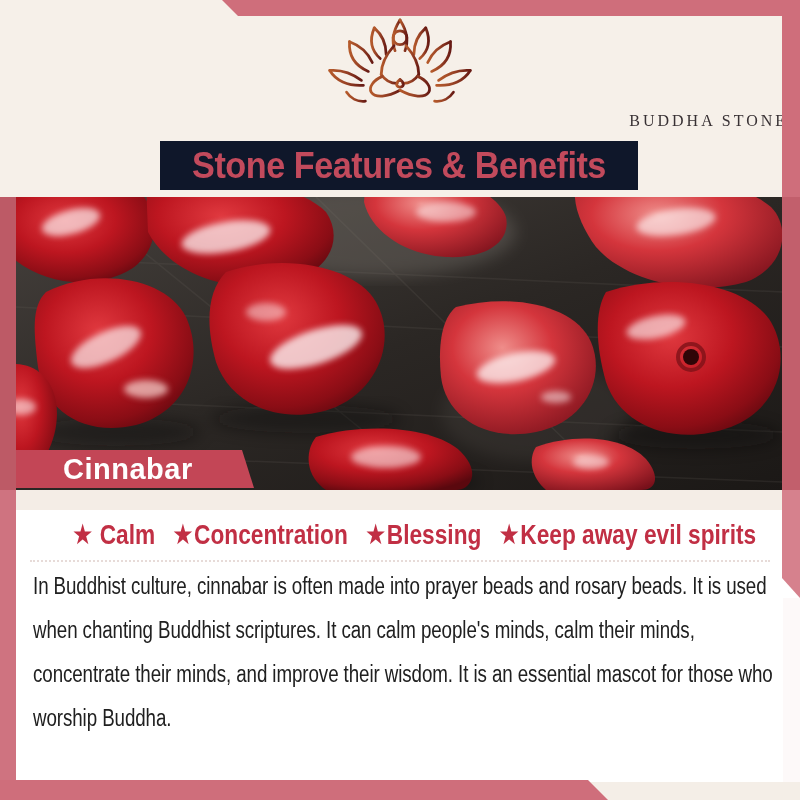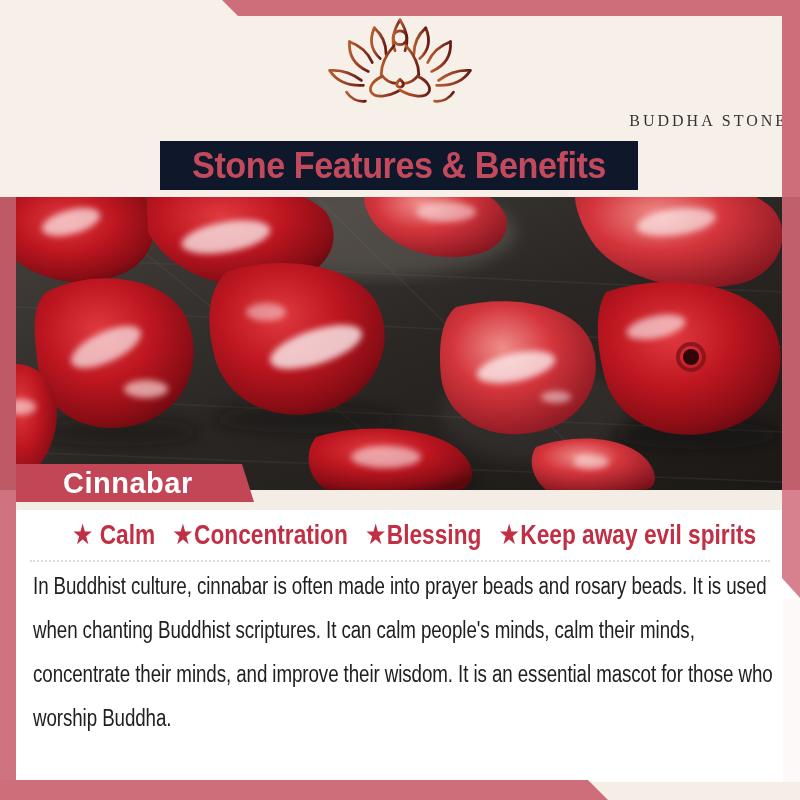--- a/index.html
+++ b/index.html
@@ -28,21 +28,21 @@
   .brand-name{position:absolute;top:112px;left:0;width:800px;text-align:right;
     font-family:"Liberation Serif", serif;font-size:16px;letter-spacing:3px;color:#383134;z-index:3;}
   .title-banner{position:absolute;top:141px;left:160px;width:478px;height:49px;background:#0f172a;z-index:3;}
   .page-title{display:block;width:100%;line-height:49px;text-align:center;white-space:nowrap;
     font-size:36px;font-weight:bold;color:#c24a5c;letter-spacing:-0.5px;
     transform:scaleX(0.95);transform-origin:center;}
   
   .photo{position:absolute;top:197px;left:16px;width:767px;height:293px;z-index:1;}
   .photo svg{display:block;width:100%;height:100%;}
   
-  .stone-banner{position:absolute;top:464px;left:16px;width:238px;height:38px;background:#c34656;
+  .stone-banner{position:absolute;top:450px;left:16px;width:238px;height:38px;background:#c34656;
     clip-path:polygon(0 0,226px 0,100% 100%,0 100%);z-index:6;}
   .stone-banner span{display:block;line-height:38px;padding-left:47px;color:#ffffff;
     font-size:29px;font-weight:bold;letter-spacing:0.5px;}
   
   .features{position:absolute;top:520px;left:0;width:800px;text-align:center;white-space:nowrap;
     color:#c12f44;font-weight:bold;font-size:27px;transform:scaleX(0.84);transform-origin:center;z-index:3;}
   .feature{margin:0 11px;display:inline-block;}
   .feature .star{font-size:25px;margin-right:2px;display:inline-block;transform:translateY(-1px);}
   .feature:first-child .star{margin-right:9px;}
   .features-divider{position:absolute;top:560px;left:30px;width:740px;height:0;

